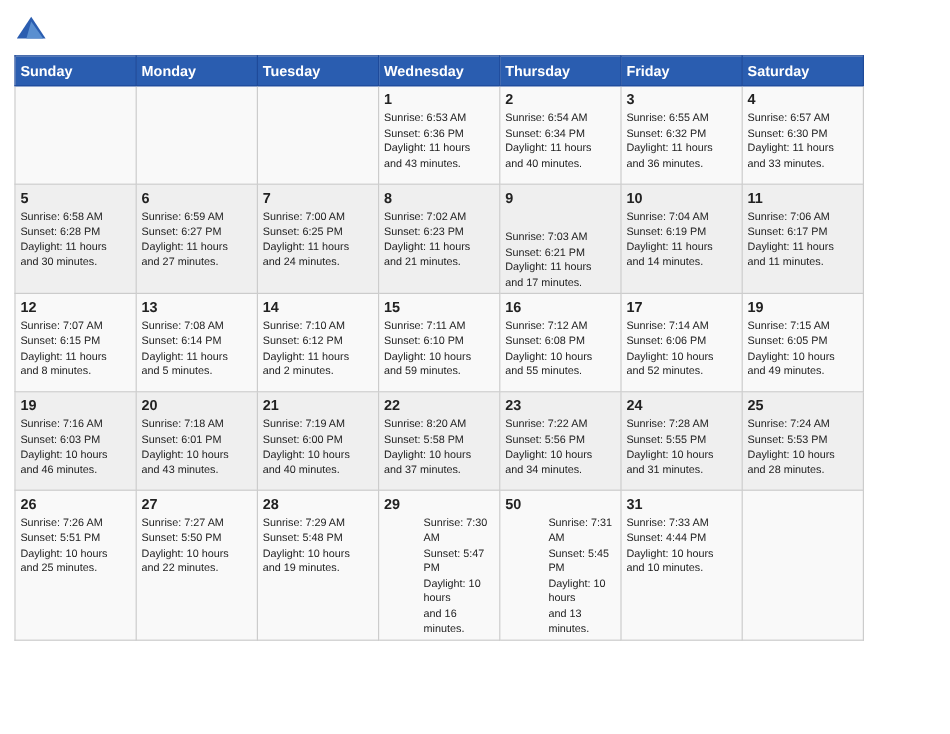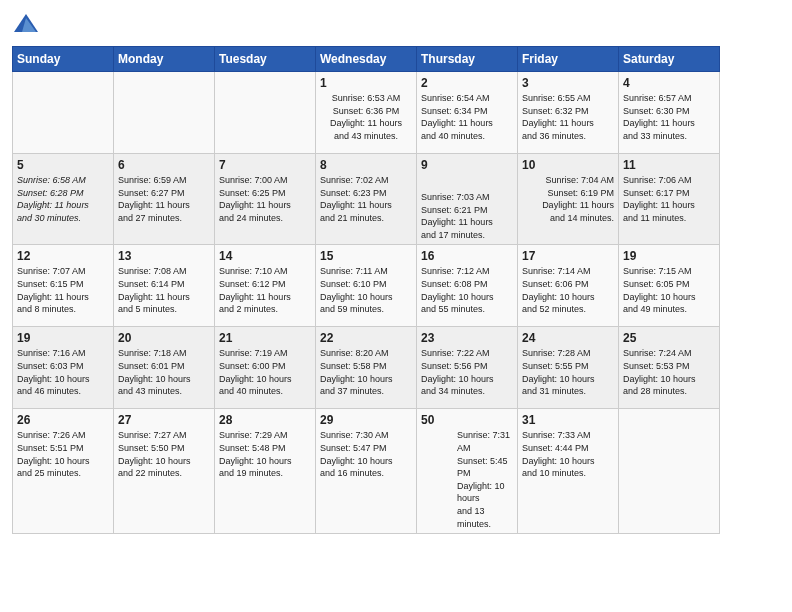--- a/index.html
+++ b/index.html
@@ -134,21 +134,21 @@
           <th>Saturday</th>
         </tr>
     </thead>
     <tbody id="calendar-body">
     <tr>
           <td class="empty-cell"></td>
           <td class="empty-cell"></td>
           <td class="empty-cell"></td>
           <td>
             <span class="day-number">1</span>
-            <div class="day-info" style="white-space: pre-line; text-align: center;">Sunrise: 6:53 AM
+            <div class="day-info" style="white-space: pre-line;">Sunrise: 6:53 AM
 Sunset: 6:36 PM
 Daylight: 11 hours
 and 43 minutes.</div>
           </td>
           <td>
             <span class="day-number">2</span>
             <div class="day-info" style="white-space: pre-line;">Sunrise: 6:54 AM
 Sunset: 6:34 PM
 Daylight: 11 hours
 and 40 minutes.</div>
@@ -164,21 +164,21 @@
             <span class="day-number">4</span>
             <div class="day-info" style="white-space: pre-line;">Sunrise: 6:57 AM
 Sunset: 6:30 PM
 Daylight: 11 hours
 and 33 minutes.</div>
           </td>
         </tr>
         <tr>
           <td>
             <span class="day-number">5</span>
-            <div class="day-info" style="white-space: pre-line; font-style: italic;">Sunrise: 6:58 AM
+            <div class="day-info" style="white-space: pre-line;">Sunrise: 6:58 AM
 Sunset: 6:28 PM
 Daylight: 11 hours
 and 30 minutes.</div>
           </td>
           <td>
             <span class="day-number">6</span>
             <div class="day-info" style="white-space: pre-line;">Sunrise: 6:59 AM
 Sunset: 6:27 PM
 Daylight: 11 hours
 and 27 minutes.</div>
@@ -199,21 +199,21 @@
           </td>
           <td>
             <span class="day-number">9</span>
             <div class="day-info" style="white-space: pre-line; margin-top: 19px;">Sunrise: 7:03 AM
 Sunset: 6:21 PM
 Daylight: 11 hours
 and 17 minutes.</div>
           </td>
           <td>
             <span class="day-number">10</span>
-            <div class="day-info" style="white-space: pre-line; text-align: right;">Sunrise: 7:04 AM
+            <div class="day-info" style="white-space: pre-line;">Sunrise: 7:04 AM
 Sunset: 6:19 PM
 Daylight: 11 hours
 and 14 minutes.</div>
           </td>
           <td>
             <span class="day-number">11</span>
             <div class="day-info" style="white-space: pre-line;">Sunrise: 7:06 AM
 Sunset: 6:17 PM
 Daylight: 11 hours
 and 11 minutes.</div>
@@ -338,21 +338,21 @@
           </td>
           <td>
             <span class="day-number">28</span>
             <div class="day-info" style="white-space: pre-line;">Sunrise: 7:29 AM
 Sunset: 5:48 PM
 Daylight: 10 hours
 and 19 minutes.</div>
           </td>
           <td>
             <span class="day-number">29</span>
-            <div class="day-info" style="white-space: pre-line;">Sunrise: 7:30 AM
+            <div class="day-info" style="white-space: pre-line; margin-left: 33px;">Sunrise: 7:30 AM
 Sunset: 5:47 PM
 Daylight: 10 hours
 and 16 minutes.</div>
           </td>
           <td>
             <span class="day-number">50</span>
             <div class="day-info" style="white-space: pre-line; margin-left: 36px;">Sunrise: 7:31 AM
 Sunset: 5:45 PM
 Daylight: 10 hours
 and 13 minutes.</div>

